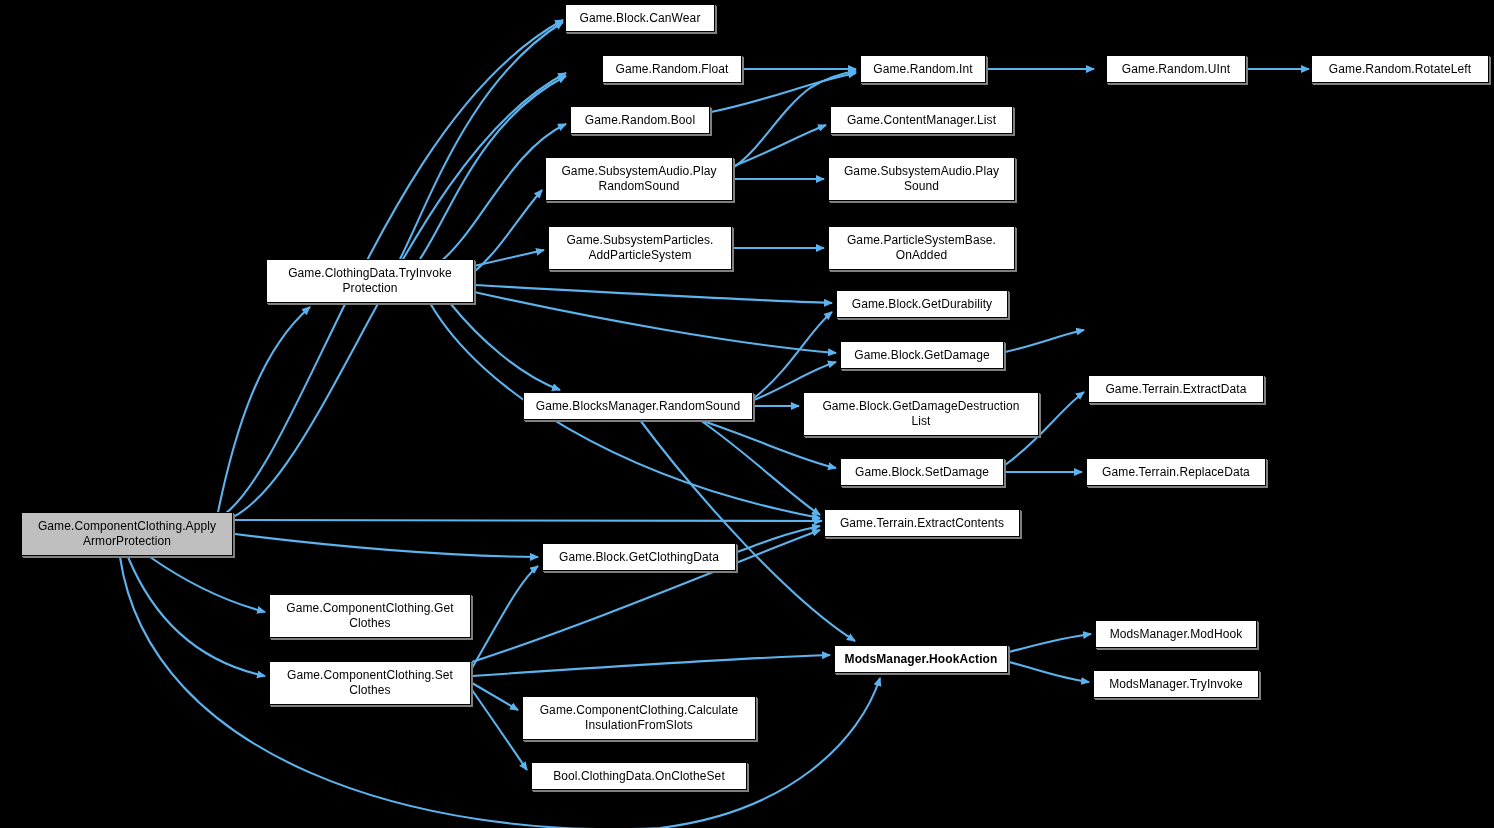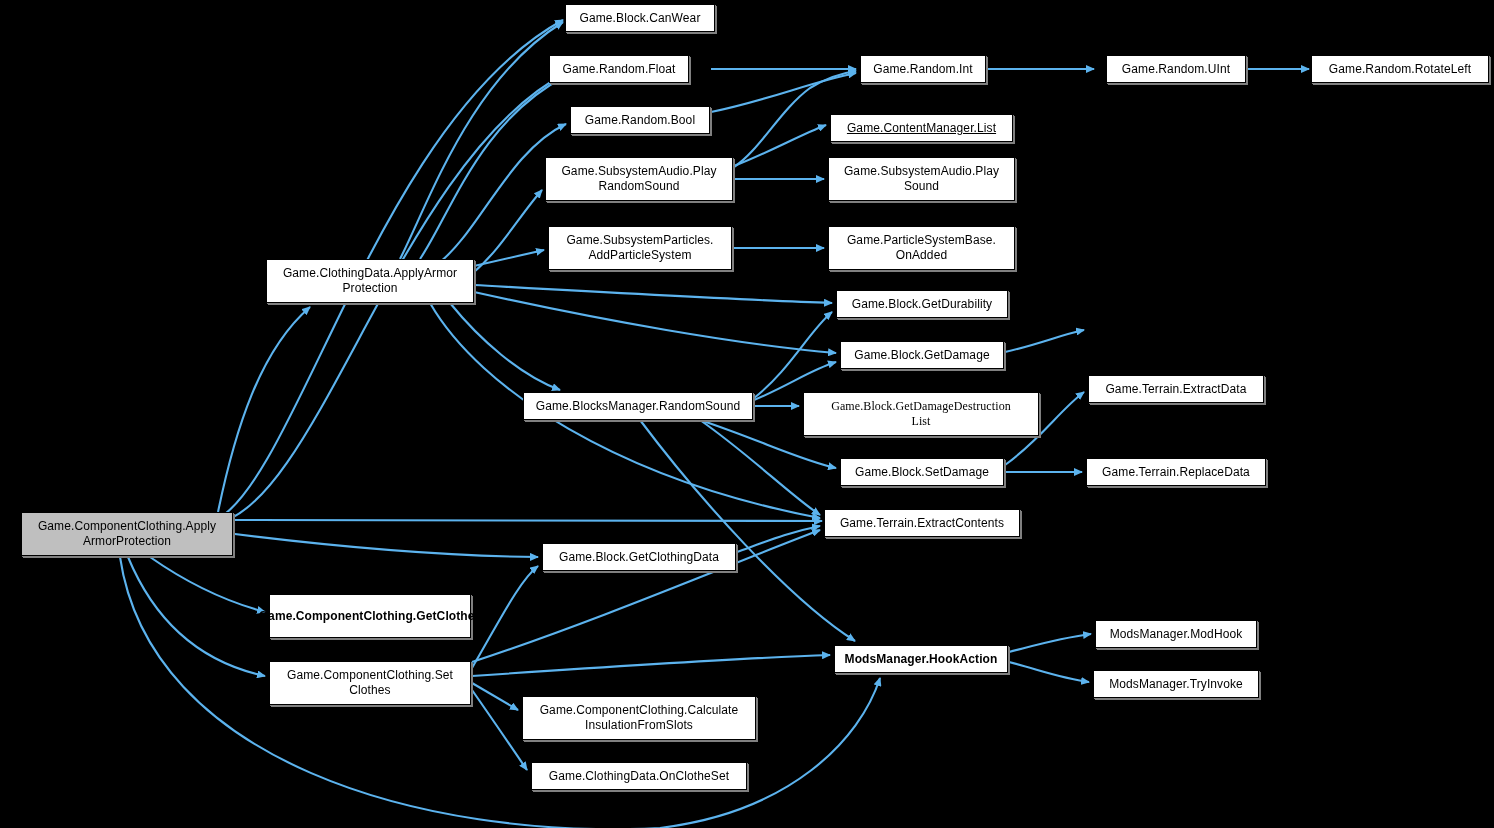--- a/index.html
+++ b/index.html
@@ -73,94 +73,94 @@
   </svg>
 
   <div id="nodes-g">
       <div class="node highlight" style="left: 21px; top: 512px; width: 212px; height: 44px; flex-direction: column;">
         <span>Game.ComponentClothing.Apply</span>
         <span>ArmorProtection</span>
       </div>
       <div class="node" style="left: 565px; top: 4px; width: 150px; height: 28px;">
         <span>Game.Block.CanWear</span>
       </div>
-      <div class="node" style="left: 549px; top: 55px; width: 140px; height: 28px;">
+      <div class="node" style="left: 602px; top: 55px; width: 140px; height: 28px;">
         <span>Game.Random.Float</span>
       </div>
       <div class="node" style="left: 570px; top: 106px; width: 140px; height: 28px;">
         <span>Game.Random.Bool</span>
       </div>
       <div class="node" style="left: 545px; top: 157px; width: 188px; height: 44px; flex-direction: column;">
         <span>Game.SubsystemAudio.Play</span>
         <span>RandomSound</span>
       </div>
       <div class="node" style="left: 548px; top: 226px; width: 184px; height: 44px; flex-direction: column;">
         <span>Game.SubsystemParticles.</span>
         <span>AddParticleSystem</span>
       </div>
       <div class="node" style="left: 266px; top: 259px; width: 208px; height: 44px; flex-direction: column;">
-        <span>Game.ClothingData.ApplyArmor</span>
+        <span>Game.ClothingData.TryInvoke</span>
         <span>Protection</span>
       </div>
       <div class="node" style="left: 860px; top: 55px; width: 126px; height: 28px;">
         <span>Game.Random.Int</span>
       </div>
-      <div class="node" style="left: 830px; top: 114px; width: 183px; height: 28px; text-decoration: underline;">
+      <div class="node" style="left: 830px; top: 106px; width: 183px; height: 28px;">
         <span>Game.ContentManager.List</span>
       </div>
       <div class="node" style="left: 828px; top: 157px; width: 187px; height: 44px; flex-direction: column;">
         <span>Game.SubsystemAudio.Play</span>
         <span>Sound</span>
       </div>
       <div class="node" style="left: 828px; top: 226px; width: 187px; height: 44px; flex-direction: column;">
         <span>Game.ParticleSystemBase.</span>
         <span>OnAdded</span>
       </div>
       <div class="node" style="left: 836px; top: 290px; width: 172px; height: 28px;">
         <span>Game.Block.GetDurability</span>
       </div>
       <div class="node" style="left: 840px; top: 341px; width: 164px; height: 28px;">
         <span>Game.Block.GetDamage</span>
       </div>
       <div class="node" style="left: 523px; top: 392px; width: 230px; height: 28px;">
         <span>Game.BlocksManager.RandomSound</span>
       </div>
-      <div class="node" style="left: 803px; top: 392px; width: 236px; height: 44px; flex-direction: column; font-family: Liberation Serif, serif;">
+      <div class="node" style="left: 803px; top: 392px; width: 236px; height: 44px; flex-direction: column;">
         <span>Game.Block.GetDamageDestruction</span>
         <span>List</span>
       </div>
       <div class="node" style="left: 1088px; top: 375px; width: 176px; height: 28px;">
         <span>Game.Terrain.ExtractData</span>
       </div>
       <div class="node" style="left: 840px; top: 458px; width: 164px; height: 28px;">
         <span>Game.Block.SetDamage</span>
       </div>
       <div class="node" style="left: 1086px; top: 458px; width: 180px; height: 28px;">
         <span>Game.Terrain.ReplaceData</span>
       </div>
       <div class="node" style="left: 824px; top: 509px; width: 196px; height: 28px;">
         <span>Game.Terrain.ExtractContents</span>
       </div>
       <div class="node" style="left: 542px; top: 543px; width: 194px; height: 28px;">
         <span>Game.Block.GetClothingData</span>
       </div>
-      <div class="node" style="left: 269px; top: 594px; width: 202px; height: 44px;  font-weight: bold;">
+      <div class="node" style="left: 269px; top: 594px; width: 202px; height: 44px; flex-direction: column;">
         <span>Game.ComponentClothing.Get</span>
         <span>Clothes</span>
       </div>
       <div class="node" style="left: 269px; top: 661px; width: 202px; height: 44px; flex-direction: column;">
         <span>Game.ComponentClothing.Set</span>
         <span>Clothes</span>
       </div>
       <div class="node" style="left: 522px; top: 696px; width: 234px; height: 44px; flex-direction: column;">
         <span>Game.ComponentClothing.Calculate</span>
         <span>InsulationFromSlots</span>
       </div>
       <div class="node" style="left: 531px; top: 762px; width: 216px; height: 28px;">
-        <span>Game.ClothingData.OnClotheSet</span>
+        <span>Bool.ClothingData.OnClotheSet</span>
       </div>
       <div class="node" style="left: 834px; top: 645px; width: 174px; height: 28px; font-weight: bold;">
         <span>ModsManager.HookAction</span>
       </div>
       <div class="node" style="left: 1095px; top: 620px; width: 162px; height: 28px;">
         <span>ModsManager.ModHook</span>
       </div>
       <div class="node" style="left: 1093px; top: 670px; width: 166px; height: 28px;">
         <span>ModsManager.TryInvoke</span>
       </div>

